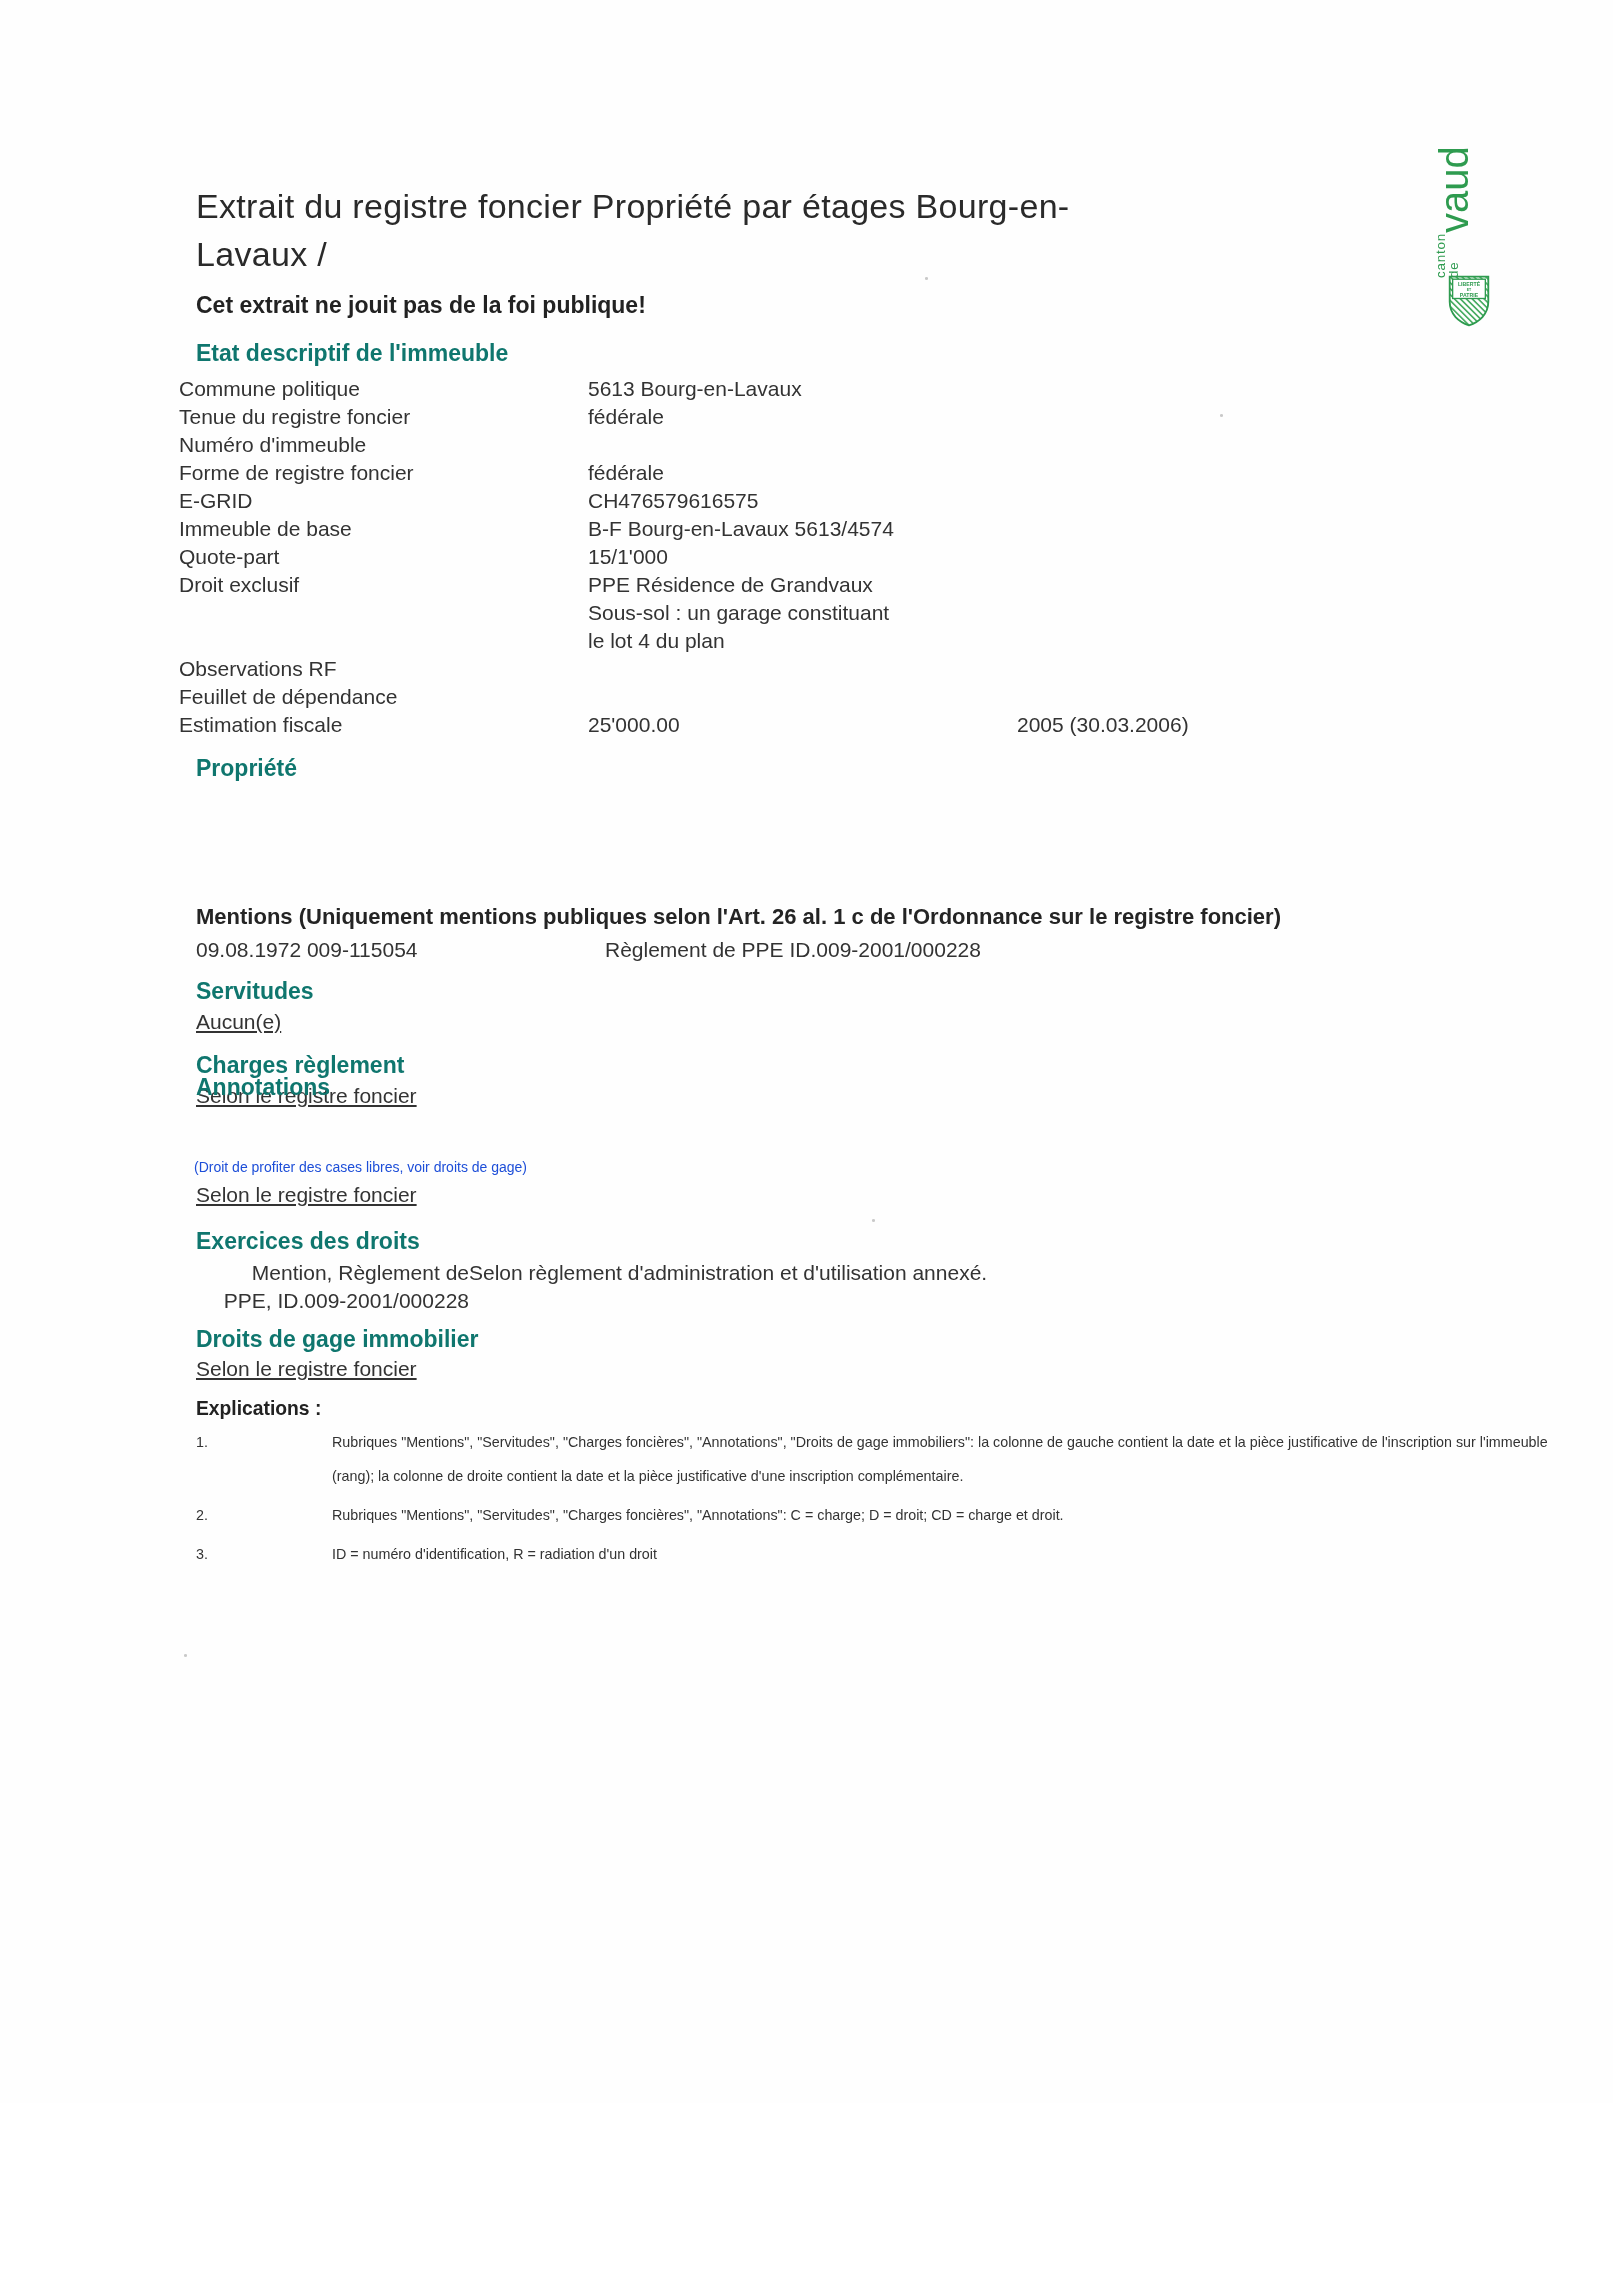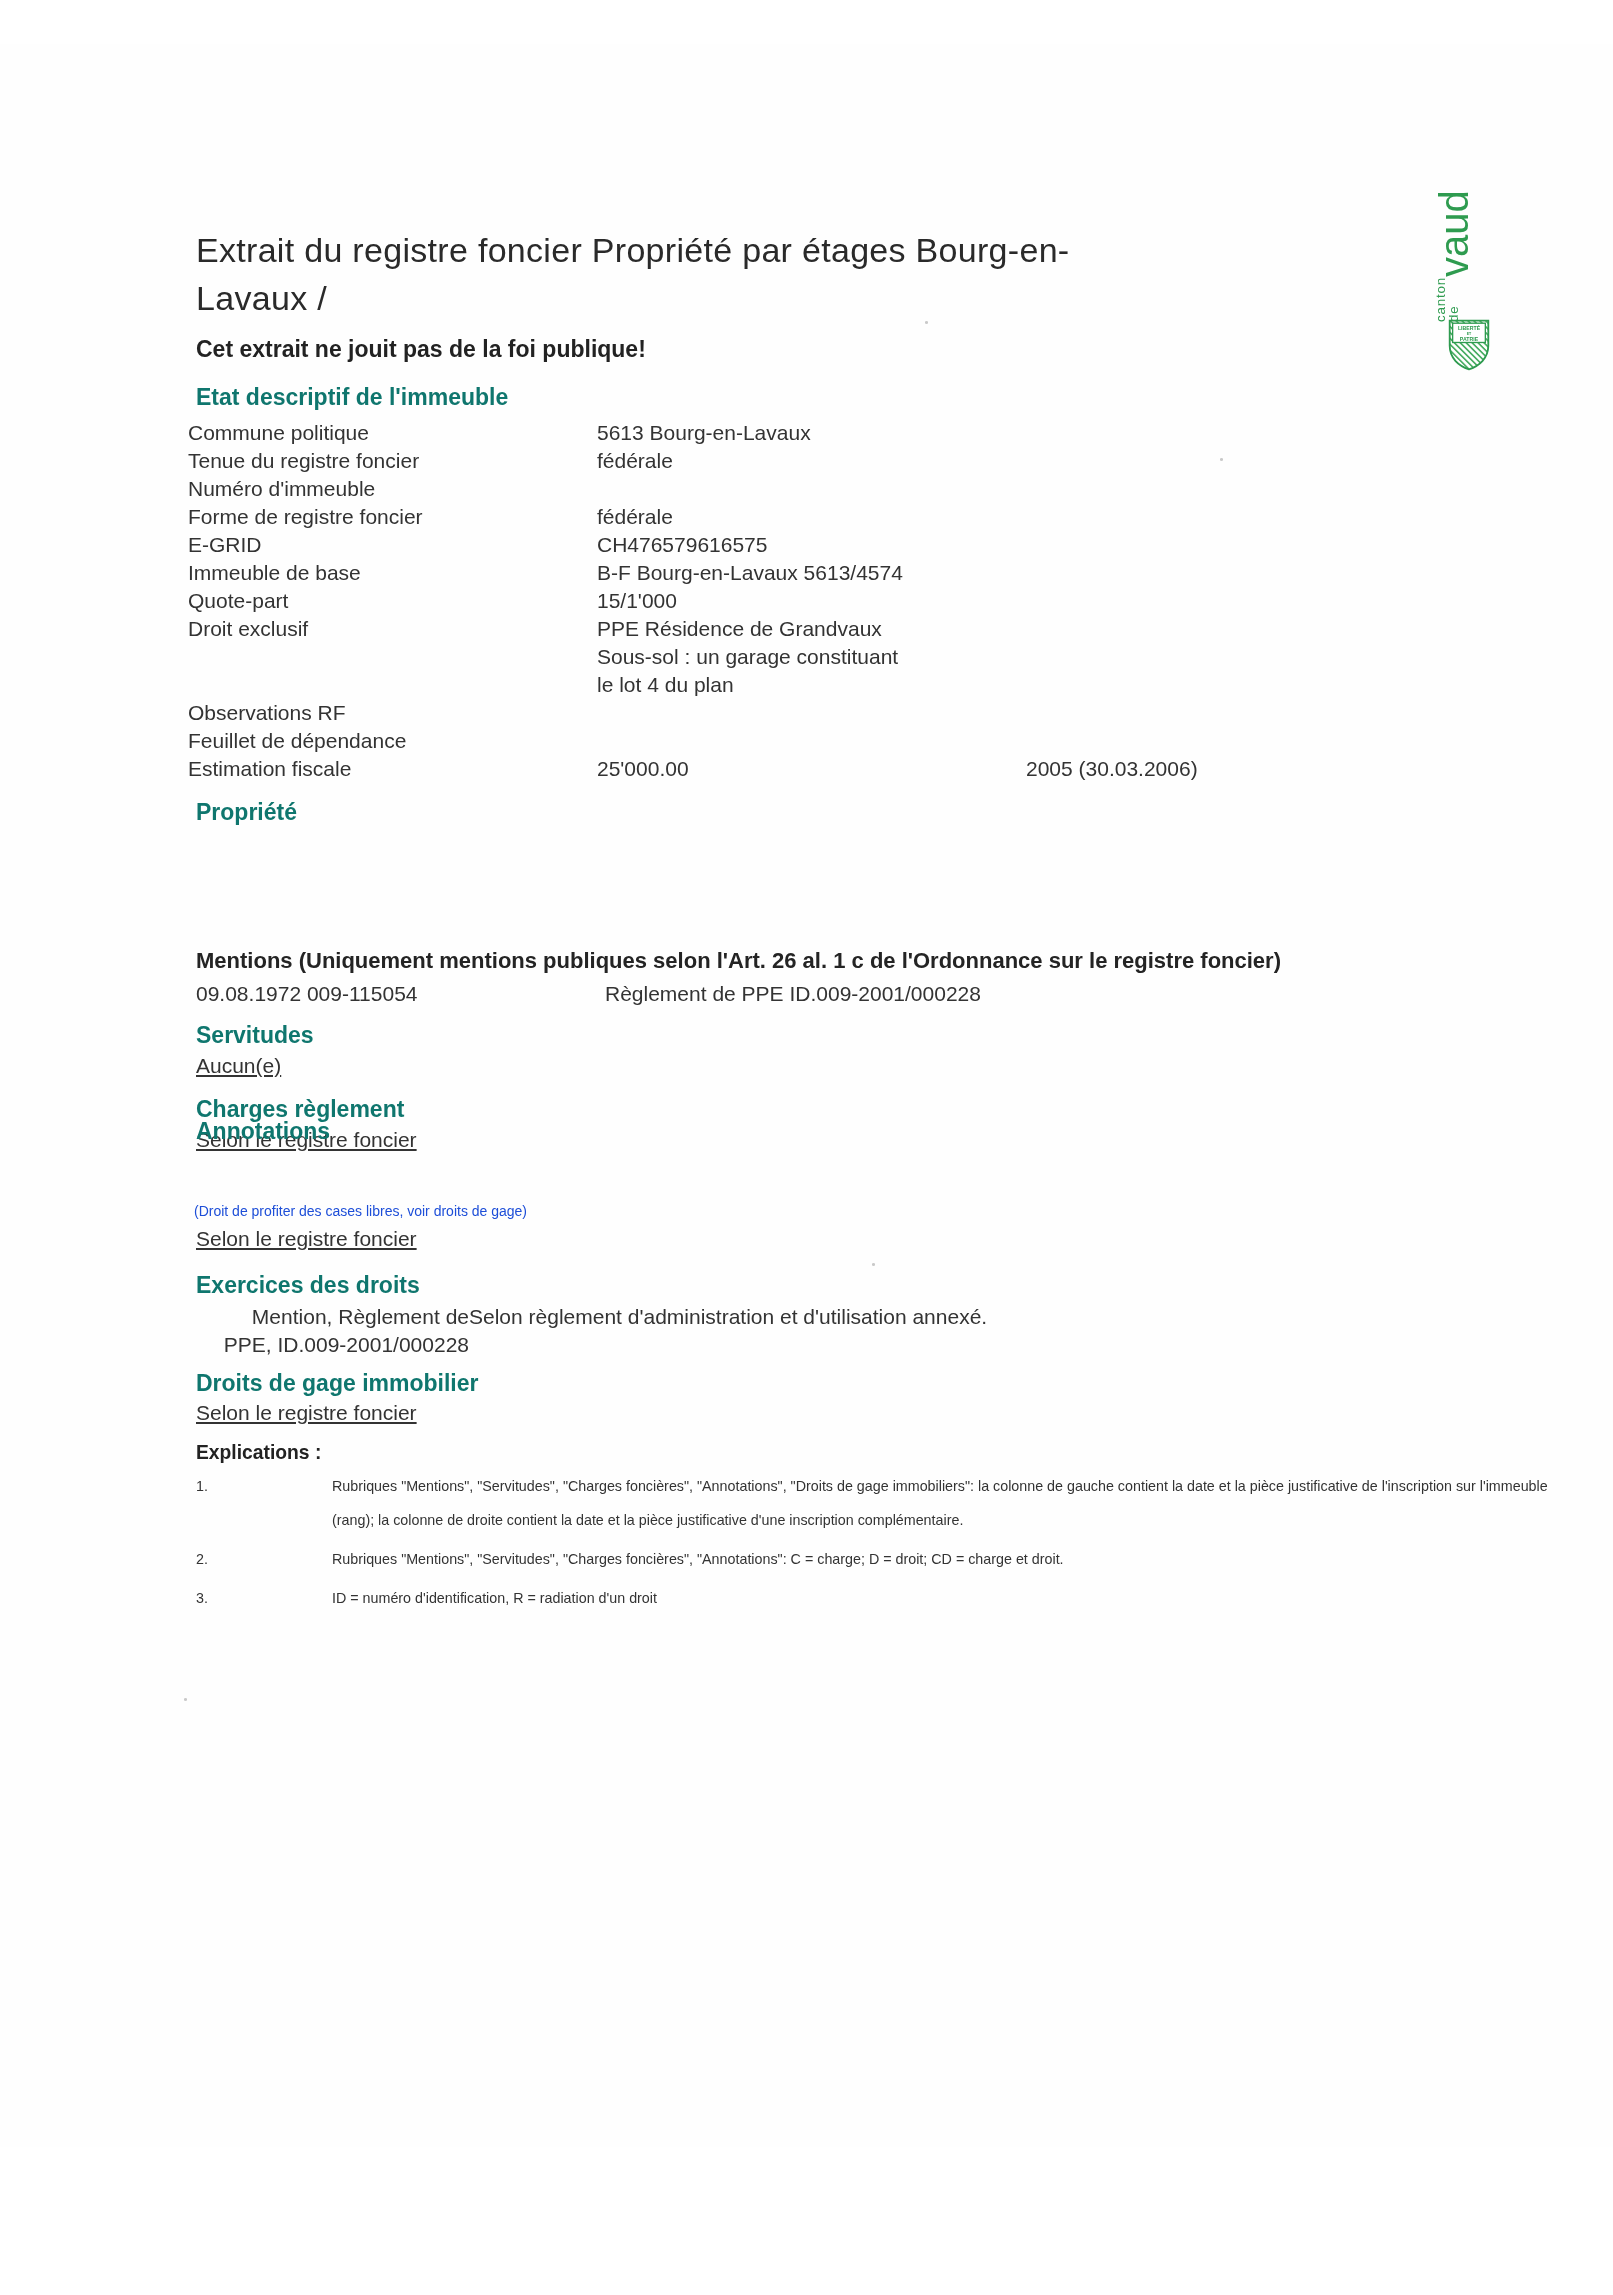--- a/index.html
+++ b/index.html
@@ -4,21 +4,20 @@
 <style>
   html,body{margin:0;padding:0;background:#ffffff;}
   .page{
     position:relative;
     width:1614px;
     height:2103px;
     background:#fefefe;
     overflow:hidden;
     font-family:"Liberation Sans", sans-serif;
     color:#2d2d2d;
-    margin-top:44px;
   }
   .abs{position:absolute;}
   .preline{white-space:pre-line;text-align:right;}
 
   .doc-title{
     left:196px; top:182px;
     font-size:34px; line-height:48px;
     font-weight:500;
     color:#2a2a2a;
     white-space:pre-line;
@@ -48,21 +47,21 @@
     font-size:23px; font-weight:700; color:#0f766e; white-space:nowrap;
   }
   .body-txt{
     font-size:21px; color:#333; white-space:nowrap;text-decoration:underline;
   }
   .small-note{
     font-size:14px; color:#1d4ed8; white-space:nowrap;
   }
 
   .etat-grid{
-    left:188px; top:375px;
+    left:179px; top:375px;
     display:grid;
     grid-template-columns:409px 429px auto;
     font-size:21px; line-height:28px; color:#333;
   }
   .etat-grid .cell{white-space:pre-line;}
 
   .mentions-h{
     left:196px; top:904px;
     font-size:22px; font-weight:700; color:#242424; white-space:nowrap;
   }

